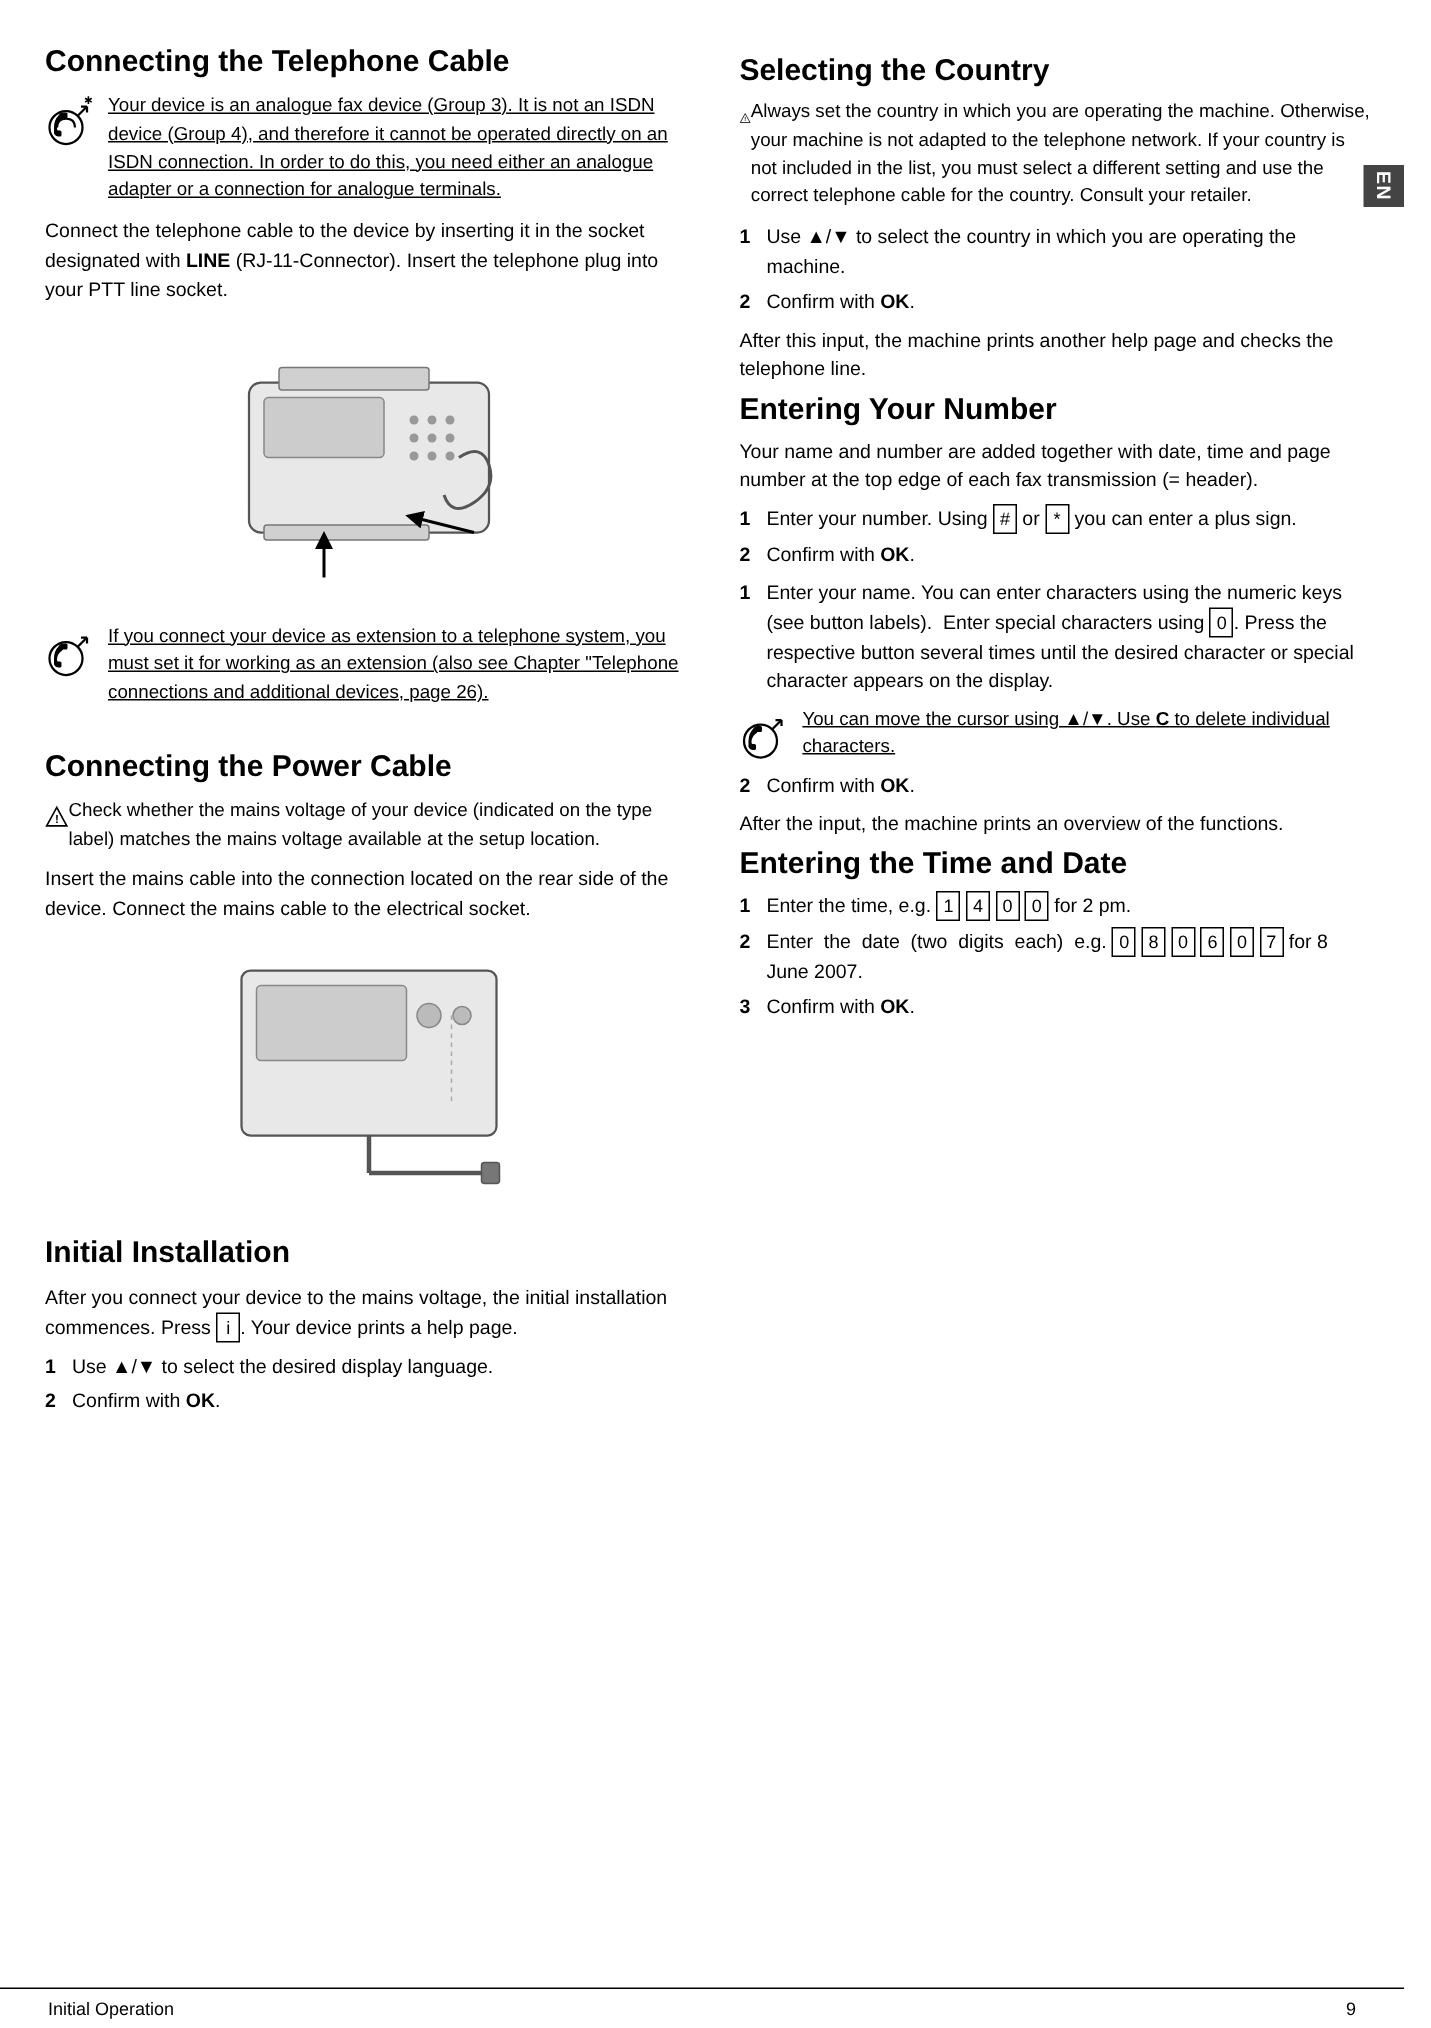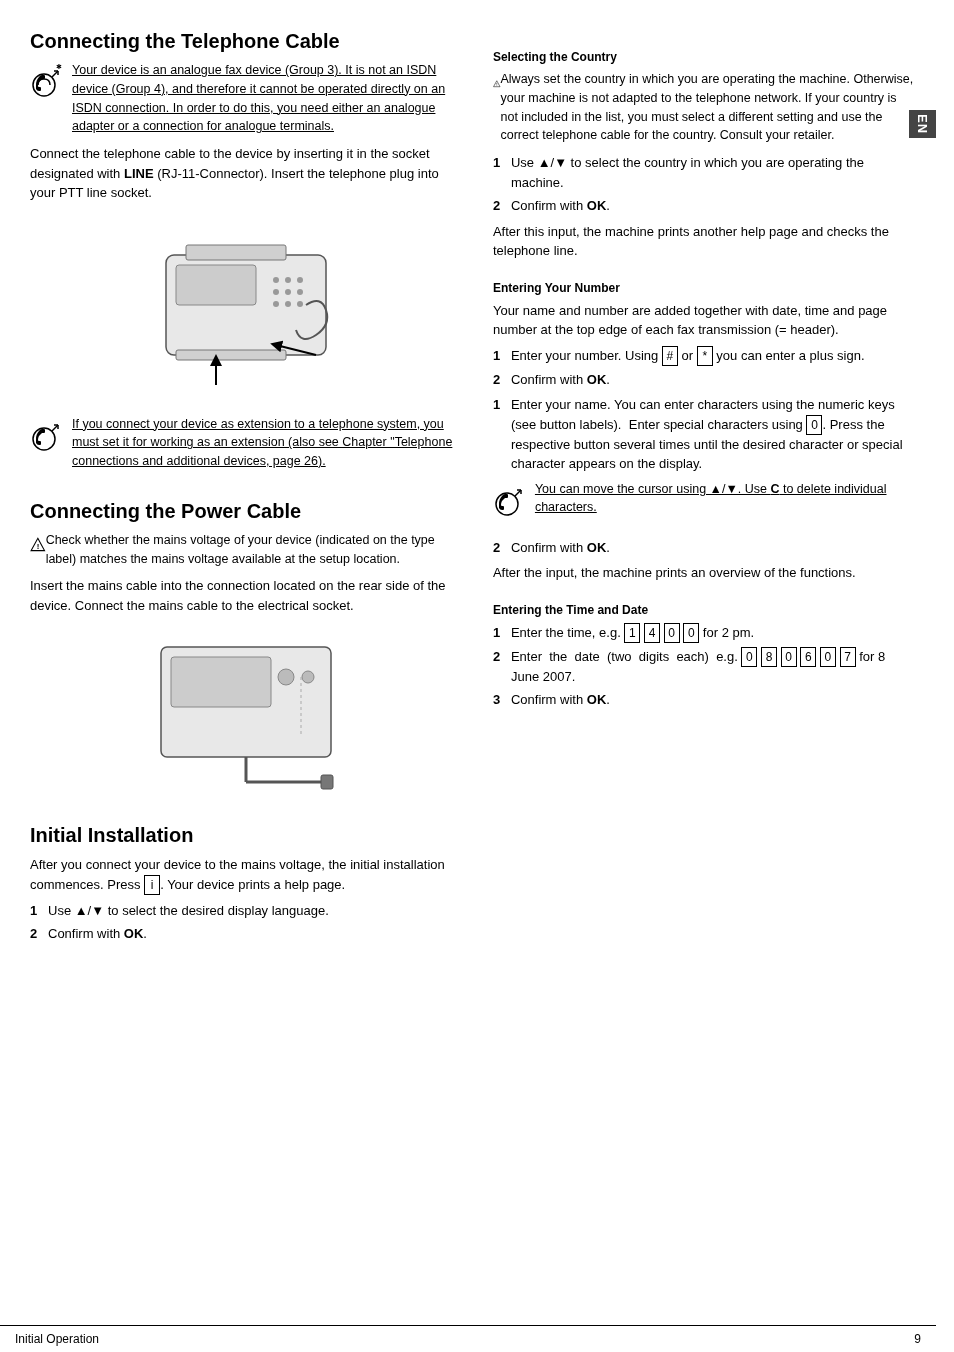--- a/index.html
+++ b/index.html
@@ -46,24 +46,24 @@
       text-orientation: mixed;
       letter-spacing: 1px;
     }
     h2 {
       font-size: 20px;
       font-weight: bold;
       margin-bottom: 8px;
       border-bottom: none;
     }
     h3 {
-      font-size: 12px;
+      font-size: 20px;
       font-weight: bold;
       margin-bottom: 6px;
-      margin-top: 20px;
+      margin-top: 6px;
     }
     p {
       margin-bottom: 6px;
       line-height: 1.5;
     }
     .note-block {
       display: flex;
       align-items: flex-start;
       margin-bottom: 8px;
       text-decoration: underline;
@@ -106,21 +106,21 @@
       font-size: 12px;
       min-width: 16px;
       text-align: center;
       font-family: Arial, sans-serif;
     }
     .bold { font-weight: bold; }
     .footer {
       border-top: 1px solid #000;
       display: flex;
       justify-content: space-between;
-      padding: 6px 15px;
+      padding: 6px 32px;
       font-size: 12px;
     }
     .section-divider {
       margin-top: 29px;
     }
     .warn-inline {
       display: flex;
       align-items: flex-start;
       margin-bottom: 8px;
     }
@@ -264,21 +264,21 @@
       <ol class="step-list">
         <li><span class="step-num bold">1</span>Enter your number. Using <span class="kbd">#</span> or <span class="kbd">*</span> you can enter a plus sign.</li>
         <li><span class="step-num bold">2</span>Confirm with <strong>OK</strong>.</li>
       </ol>
 
 
       <ol class="step-list">
         <li><span class="step-num bold">1</span>Enter your name. You can enter characters using the numeric keys (see button labels).&nbsp; Enter special characters using <span class="kbd">0</span>. Press the respective button several times until the desired character or special character appears on the display.</li>
       </ol>
 
-      <div class="note-block" style="margin-left:0; margin-top:4px; margin-bottom:20px;">
+      <div class="note-block" style="margin-left:0; margin-top:4px; margin-bottom:6px;">
         <svg class="note-icon" viewBox="0 0 36 36" xmlns="http://www.w3.org/2000/svg">
           <circle cx="14" cy="22" r="11" fill="none" stroke="#000" stroke-width="1.5"></circle>
           <path d="M6 26 Q7 28 9 28 L10 28 Q11 28 11 27 L11 25 Q11 24 10 24 L9 24 Q8 24 8 23 Q8 19 11 17 Q12 16 12 16 L14 16 Q15 16 15 15 L15 13 Q15 12 14 12 L12 12 Q10 12 9 14 Q6 17 6 22 Q6 24 6 26 Z" fill="#000"></path>
           <line x1="22" y1="14" x2="28" y2="8" stroke="#000" stroke-width="1.5"></line>
           <line x1="24" y1="8" x2="28" y2="8" stroke="#000" stroke-width="1.5"></line>
           <line x1="28" y1="8" x2="28" y2="12" stroke="#000" stroke-width="1.5"></line>
         </svg>
         <span class="note-text">You can move the cursor using ▲/▼. Use <strong>C</strong> to delete individual characters.</span>
       </div>
 

